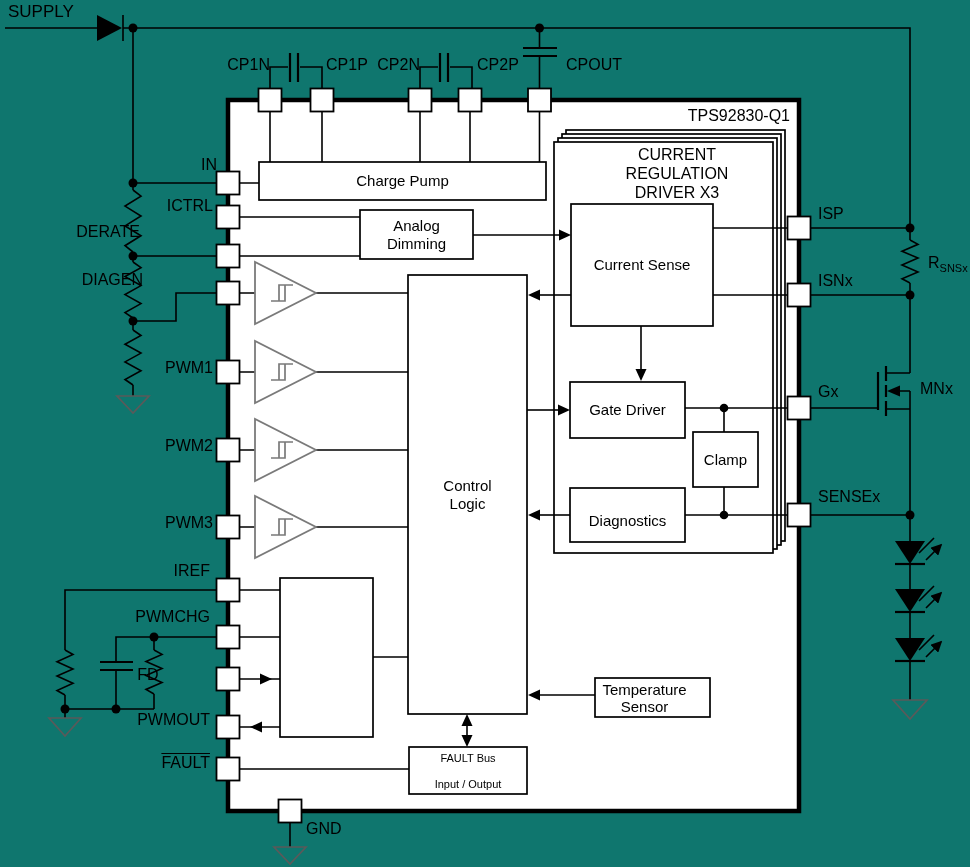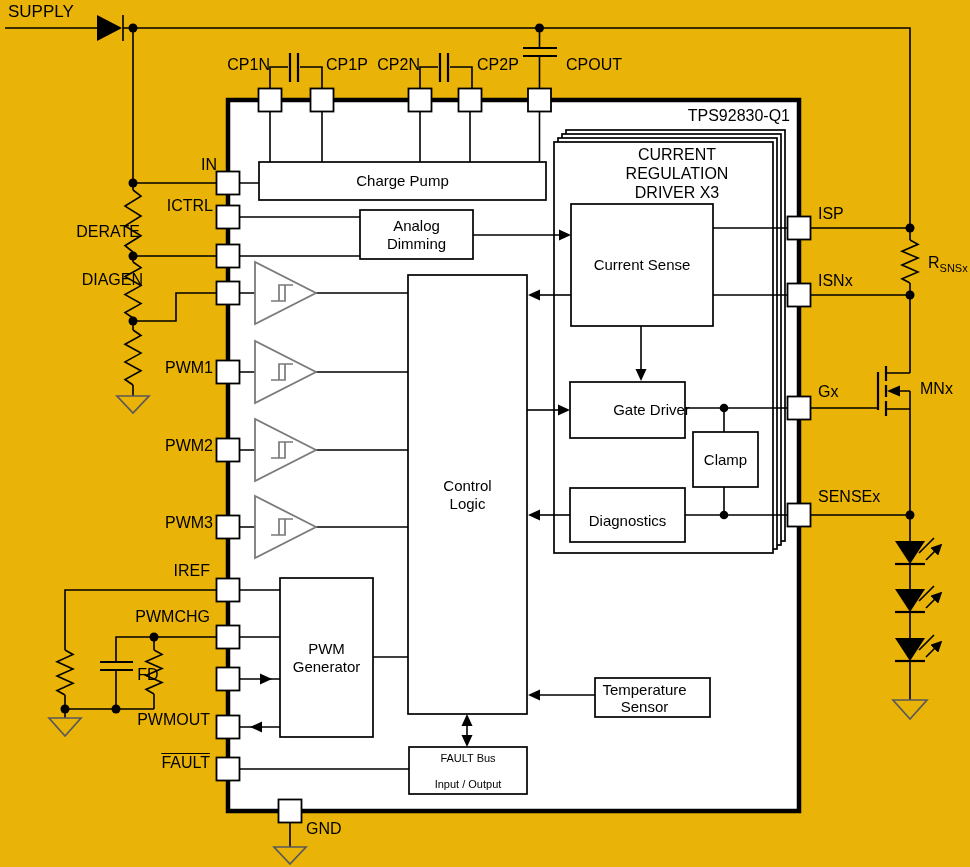--- a/index.html
+++ b/index.html
@@ -1,16 +1,16 @@
 <!DOCTYPE html>
 <html><head>
 <meta charset="utf-8">
 <style>
   html,body{margin:0;padding:0;background:#fff;}
-  .stage{position:relative;width:970px;height:867px;background:#eab308;
+  .stage{position:relative;width:970px;height:867px;background:#0f766e;
          font-family:"Liberation Sans",sans-serif;color:#000;overflow:hidden;}
   .stage svg{position:absolute;left:0;top:0;}
   .lbl{position:absolute;font-size:16px;line-height:18px;height:18px;white-space:nowrap;}
   .blk{position:absolute;display:flex;align-items:center;justify-content:center;
        text-align:center;font-size:15px;line-height:18px;white-space:pre-line;}
   .hdr{position:absolute;text-align:center;font-size:16px;line-height:19px;white-space:pre-line;}
   .ra{text-align:right;}
   .ov{text-decoration:overline;}
   .sub{font-size:11px;vertical-align:sub;}
   .w{stroke:#000;stroke-width:1.6;fill:none;}
@@ -239,25 +239,23 @@
 <div class="lbl" style="left:928px;top:254px;"><span>R</span><span class="sub">SNSx</span></div>
 <div class="lbl" style="left:306px;top:820px;">GND</div>
 
 <div class="blk" style="left:259px;top:162px;width:287px;height:38px;">Charge Pump</div>
 <div class="blk" style="left:360px;top:210px;width:113px;height:49px;">Analog
 Dimming</div>
 <div class="hdr" style="left:554px;top:145px;width:246px;">CURRENT
 REGULATION
 DRIVER X3</div>
 <div class="blk" style="left:571px;top:204px;width:142px;height:122px;">Current Sense</div>
-<div class="blk" style="left:594px;top:382px;width:115px;height:56px;">Gate Driver</div>
+<div class="blk" style="left:570px;top:382px;width:115px;height:56px;">Gate Driver</div>
 <div class="blk" style="left:693px;top:432px;width:65px;height:55px;">Clamp</div>
 <div class="blk" style="left:570px;top:494px;width:115px;height:54px;">Diagnostics</div>
 <div class="blk" style="left:408px;top:275px;width:119px;height:439px;">Control
 Logic</div>
-<div class="blk" style="left:280px;top:578px;width:93px;height:159px;">PWM
-Generator</div>
 <div class="blk" style="left:595px;top:678px;width:99px;height:39px;font-size:15px;line-height:17px;">Temperature
 Sensor</div>
 <div class="blk" style="left:409px;top:747px;width:118px;height:47px;font-size:11px;line-height:26px;">FAULT Bus
 Input / Output</div>
 
 </div>
 
 </body></html>

